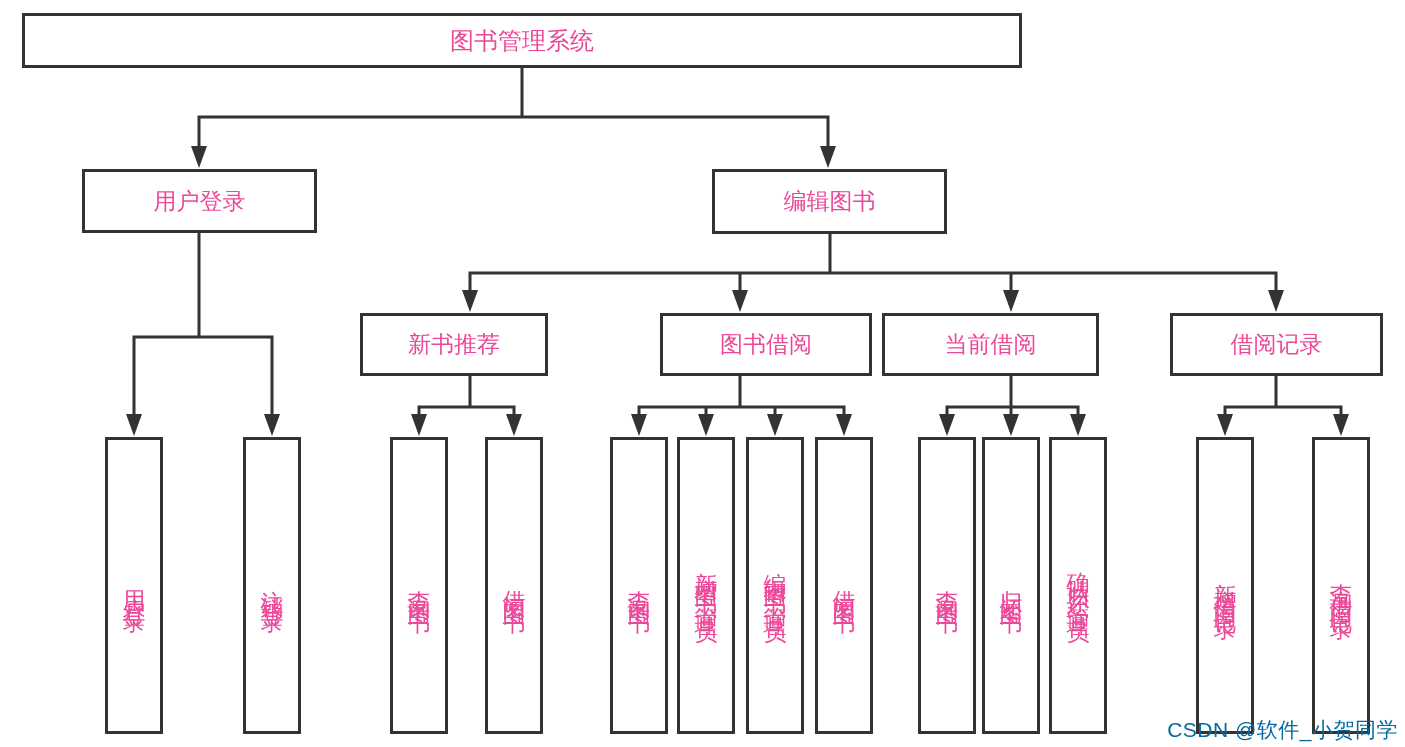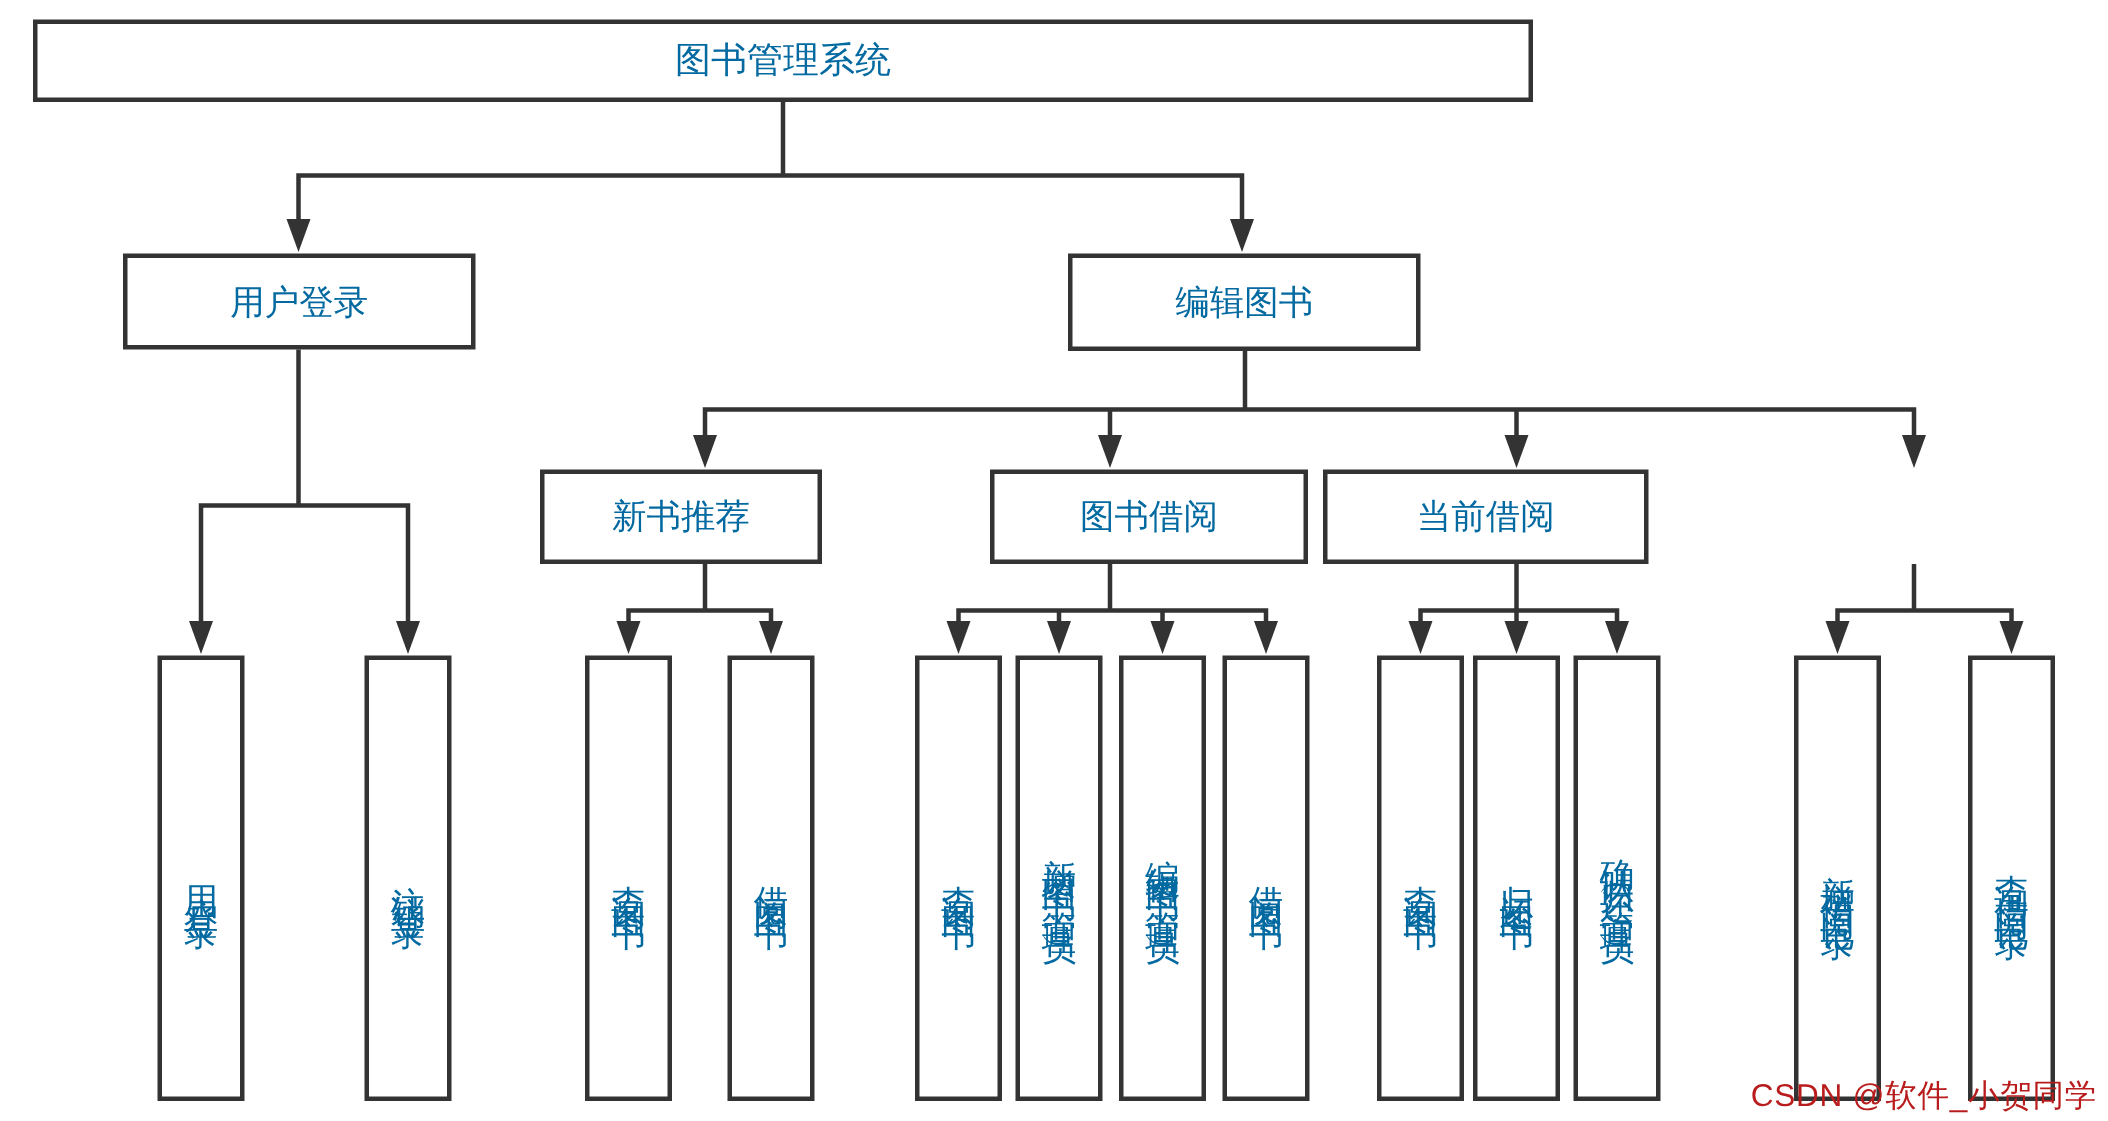--- a/index.html
+++ b/index.html
@@ -22,21 +22,21 @@
     pointer-events: none;
   }
   .node {
     position: absolute;
     box-sizing: border-box;
     background: #ffffff;
     border: 3px solid #333333;
     display: flex;
     align-items: center;
     justify-content: center;
-    color: #0369a1;
+    color: #ec4899;
     font-size: 23px;
     line-height: 1;
     white-space: nowrap;
     z-index: 2;
   }
   .vnode {
     writing-mode: vertical-rl;
     text-orientation: mixed;
     letter-spacing: 7px;
     font-size: 23px;
@@ -44,21 +44,21 @@
     top: 437px;
     width: 58px;
     height: 297px;
   }
   .root-node { font-size: 24px; }
   .watermark {
     position: absolute;
     right: 7px;
     bottom: 3px;
     font-size: 21px;
-    color: #b91c1c;
+    color: #0369a1;
     letter-spacing: 0.5px;
     z-index: 3;
   }
 </style>
 </head>
 <body>
 
 <div class="canvas">
 
   <svg class="wires" viewBox="0 0 1405 747" xmlns="http://www.w3.org/2000/svg" aria-hidden="true">
@@ -105,20 +105,21 @@
   </svg>
 
   <div class="node root-node" style="left:22px; top:13px; width:1000px; height:55px;">图书管理系统</div>
 
   <div class="node" style="left:82px; top:169px; width:235px; height:64px;">用户登录</div>
   <div class="node" style="left:712px; top:169px; width:235px; height:65px;">编辑图书</div>
 
   <div class="node" style="left:360px; top:313px; width:188px; height:63px;">新书推荐</div>
   <div class="node" style="left:660px; top:313px; width:212px; height:63px;">图书借阅</div>
   <div class="node" style="left:882px; top:313px; width:217px; height:63px;">当前借阅</div>
+  <div class="node" style="left:1170px; top:313px; width:213px; height:63px;">借阅记录</div>
 
   <div class="node vnode" style="left:105px;">用户登录</div>
   <div class="node vnode" style="left:243px;">注销登录</div>
 
   <div class="node vnode" style="left:390px;">查询图书</div>
   <div class="node vnode" style="left:485px;">借阅图书</div>
 
   <div class="node vnode" style="left:610px;">查询图书</div>
   <div class="node vnode" style="left:677px;">新增图书（管理员）</div>
   <div class="node vnode" style="left:746px;">编辑图书（管理员）</div>

